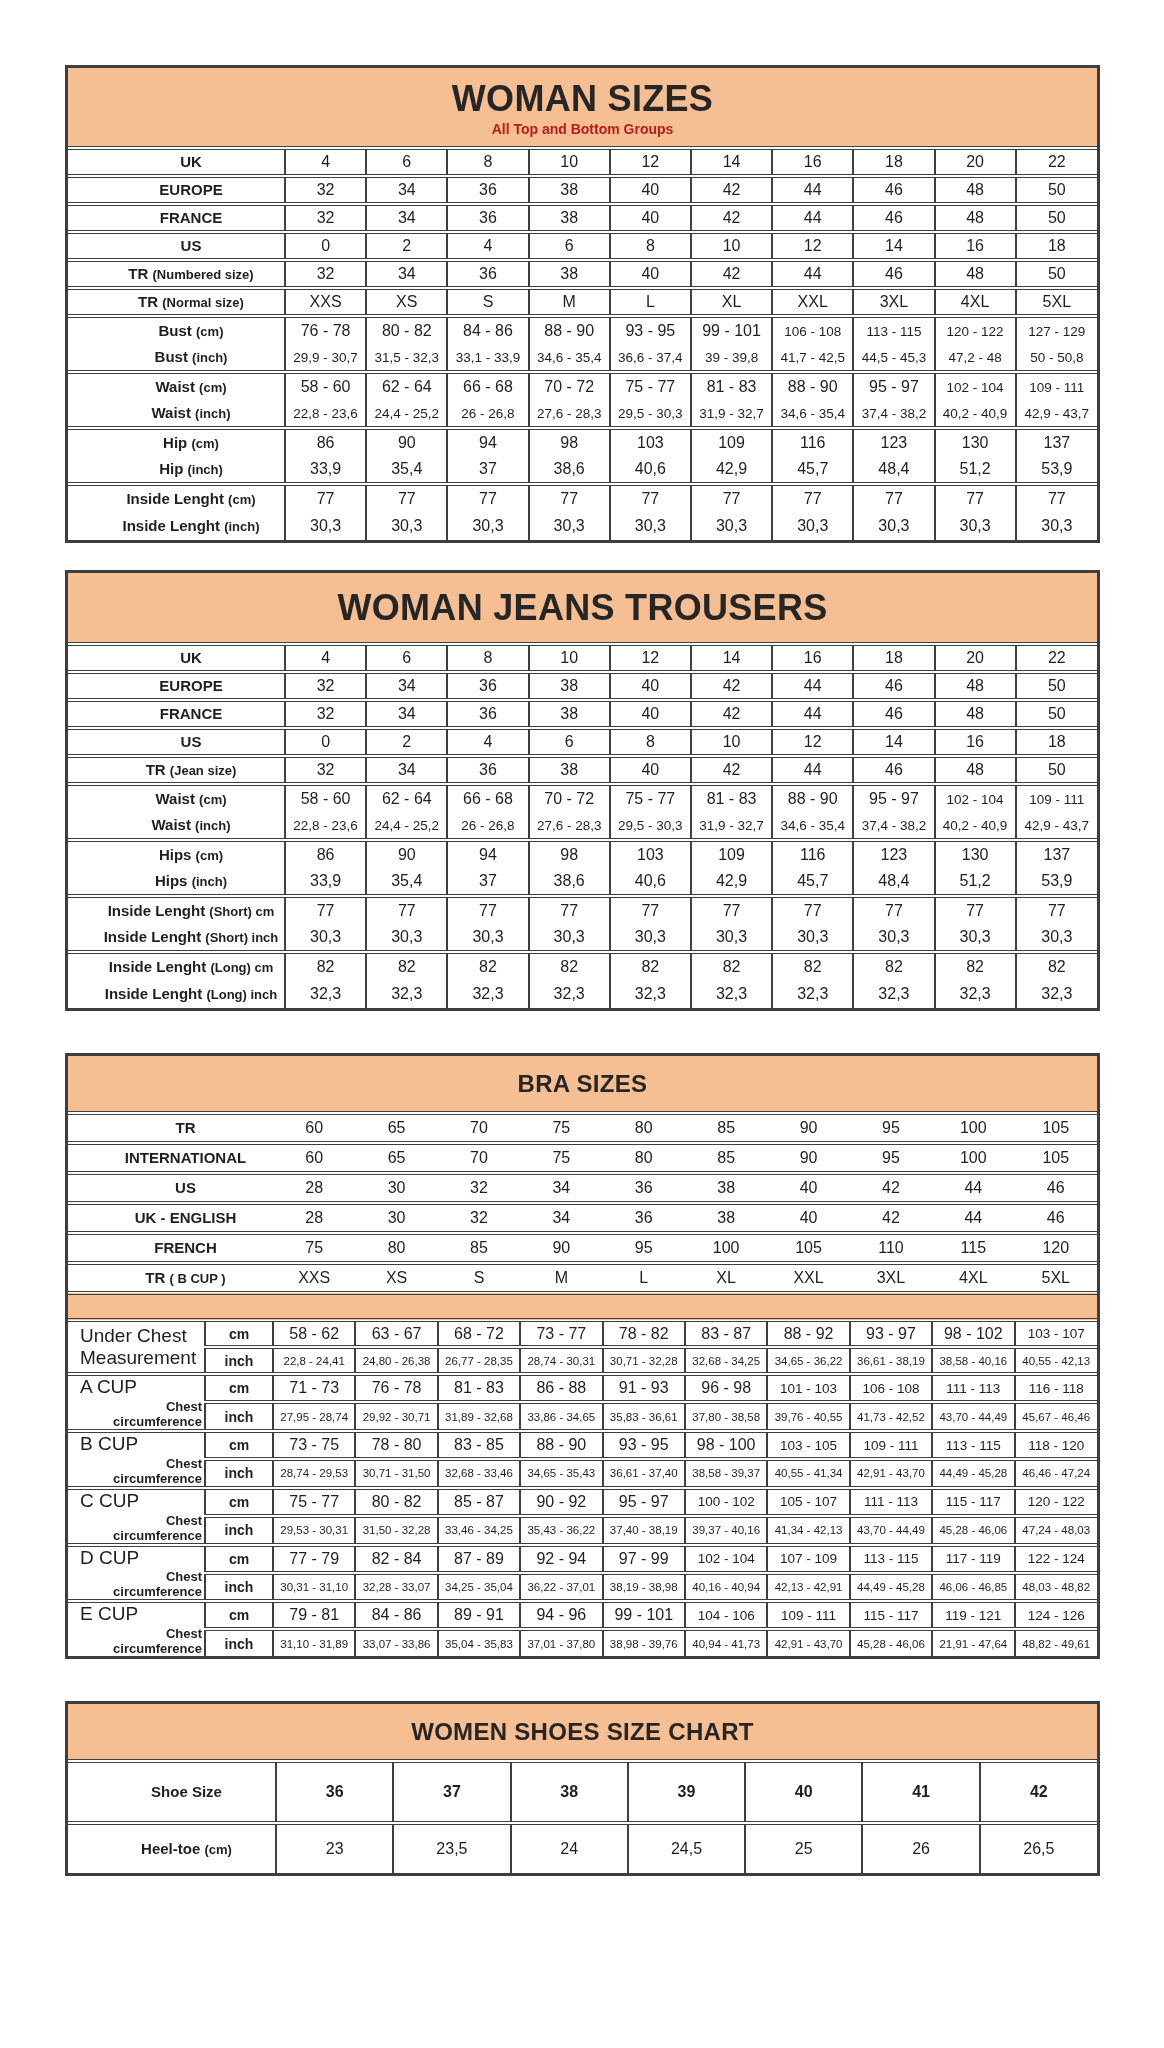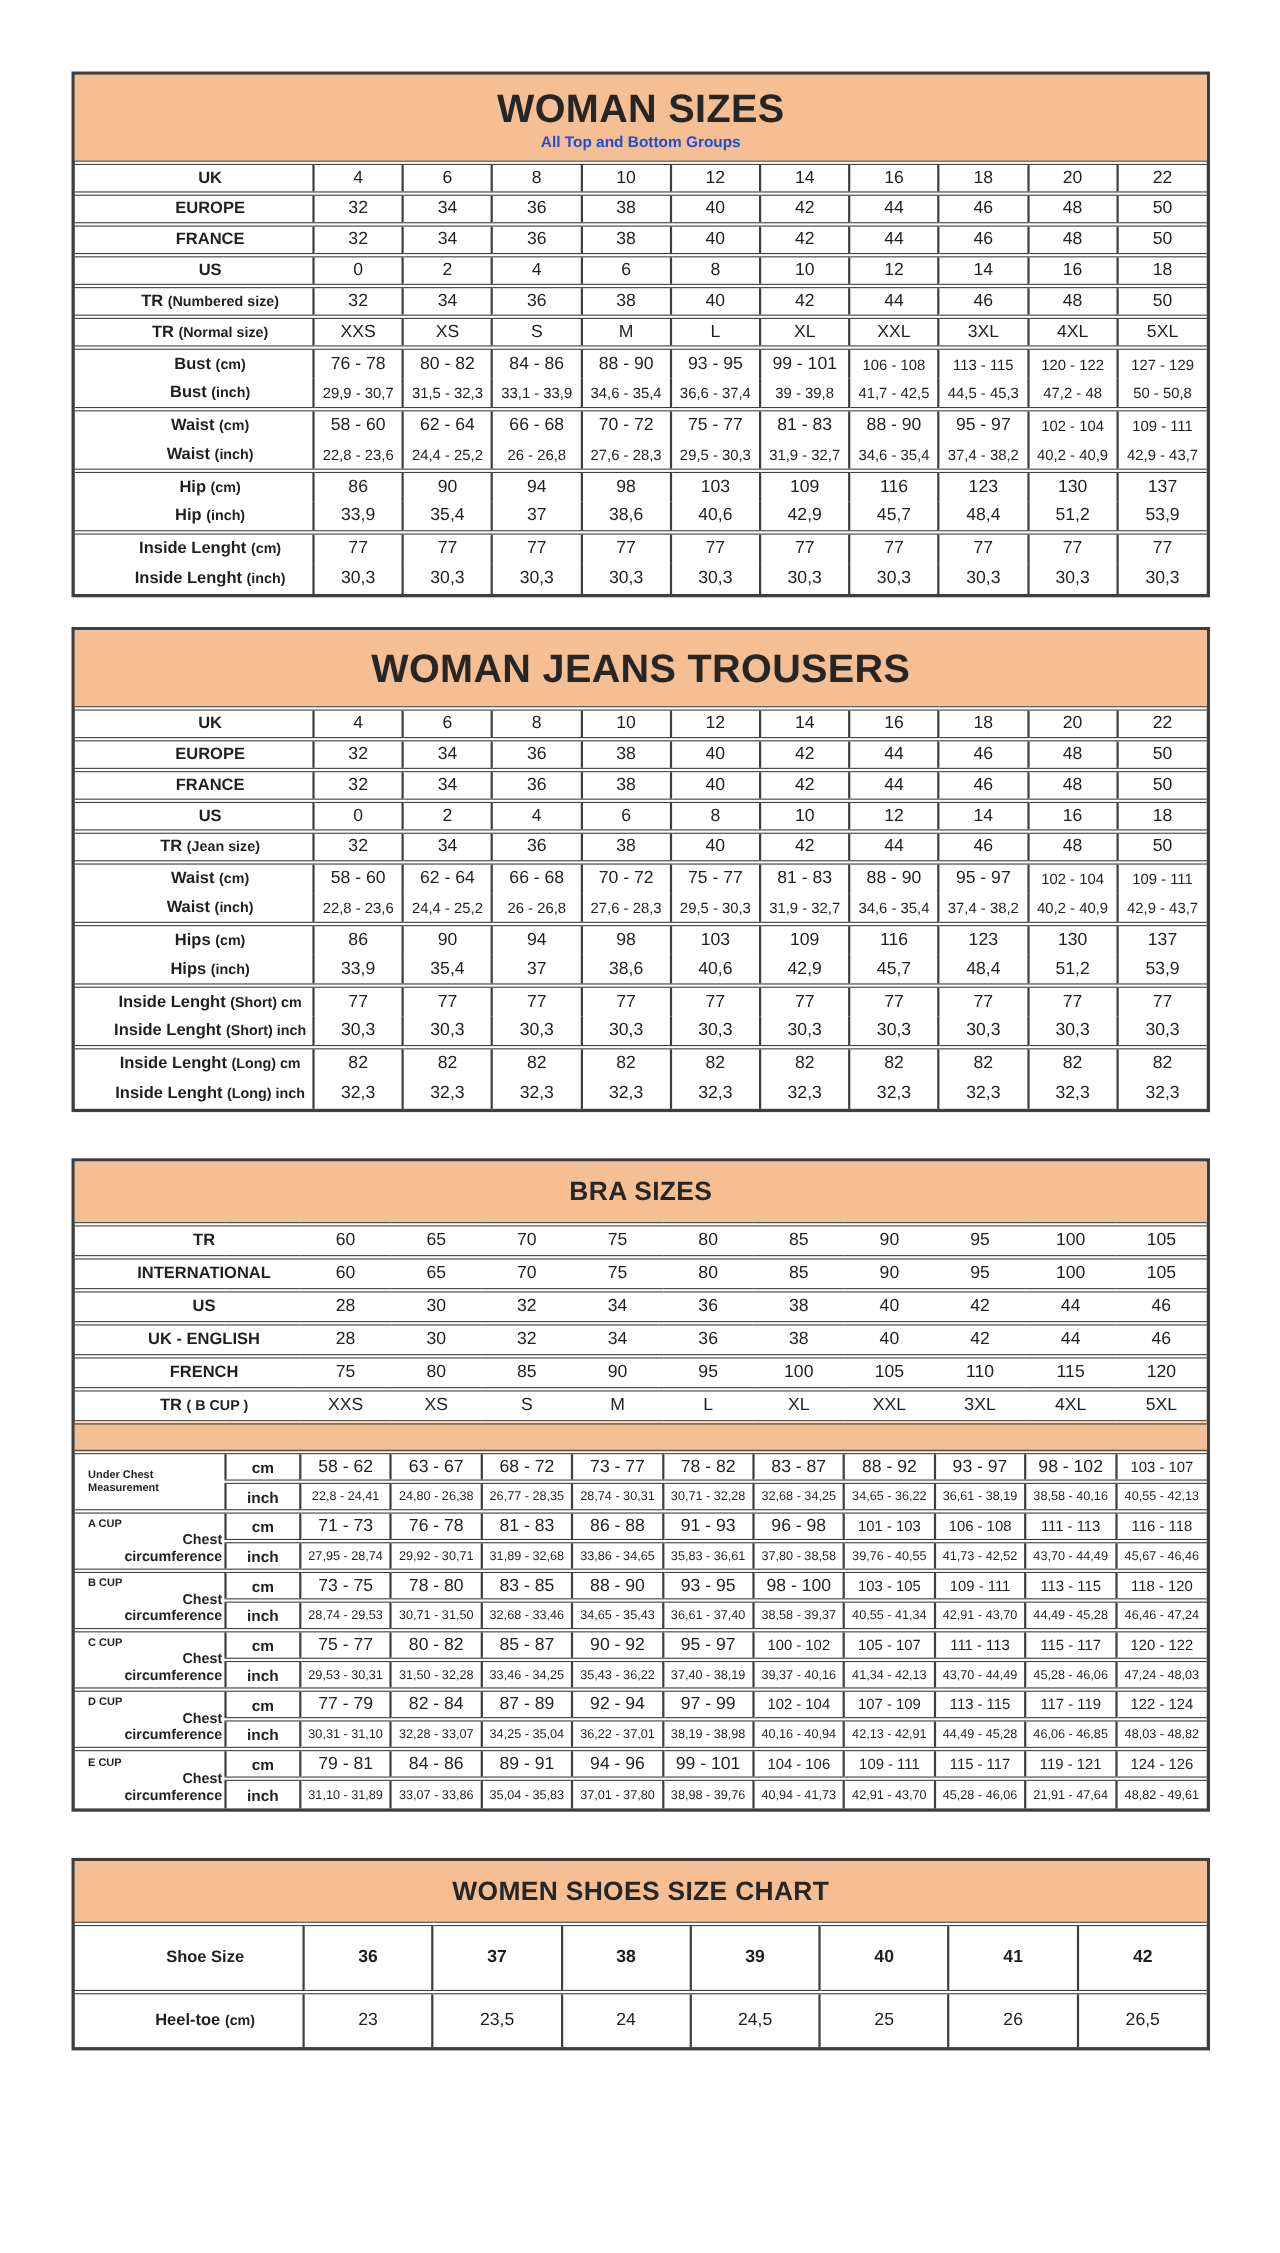--- a/index.html
+++ b/index.html
@@ -13,21 +13,21 @@
 
   .size-table { border: 3px solid #3e3e3e; background: #fff; }
   .gap27 { margin-bottom: 27px; }
   .gap42 { margin-bottom: 42px; }
 
   .band { background: #F5BE93; text-align: center; }
   .band-pad-lg { padding: 10px 0 9px; }
   .band-pad-md { padding: 14px 0 13px; }
   .band-title { font-size: 36px; font-weight: 700; letter-spacing: 0.3px; color: #262626; }
   .band-title.md { font-size: 24px; }
-  .band-subtitle { font-size: 14px; font-weight: 700; margin-top: 1px; color: #1d4ed8; }
+  .band-subtitle { font-size: 14px; font-weight: 700; margin-top: 1px; color: #b91c1c; }
 
   table { width: 100%; border-collapse: collapse; table-layout: fixed; }
   td {
     border-top: 4px double #3e3e3e;
     border-left: 2px solid #3e3e3e;
     text-align: center; vertical-align: middle;
     padding: 0 2px;
   }
   td:first-child { border-left: none; }
   tr.cont td { border-top: none; }
@@ -41,21 +41,21 @@
   .sz3 { font-size: 11.5px; }
 
   #tb-woman-sizes td, #tb-woman-jeans td { height: 28px; }
 
   
   #tb-bra td { height: 27px; }
   #tb-bra tr.a-row td { height: 30px; }
   .nv { border-left: none !important; }
   .strip { background: #F5BE93; height: 14px; padding: 0; }
   .cuplbl { border-right: 2px solid #3e3e3e; text-align: left; padding-left: 12px; }
-  .cupname { display: block; font-weight: 700; font-size: 10px; line-height: 1.15; }
+  .cupname { display: block; font-weight: 400; font-size: 19px; line-height: 1.15; }
   .cupsub { display: block; font-weight: 700; font-size: 13px; margin-top: 1px; text-align: right; }
   .unit { font-weight: 700; font-size: 14px; }
 
   
   #tb-shoes tr:first-child td { height: 62px; }
   #tb-shoes tr:last-child td { height: 50px; }
   tr.bold-vals td { font-weight: 700; }
 </style>
 </head>
 <body>

